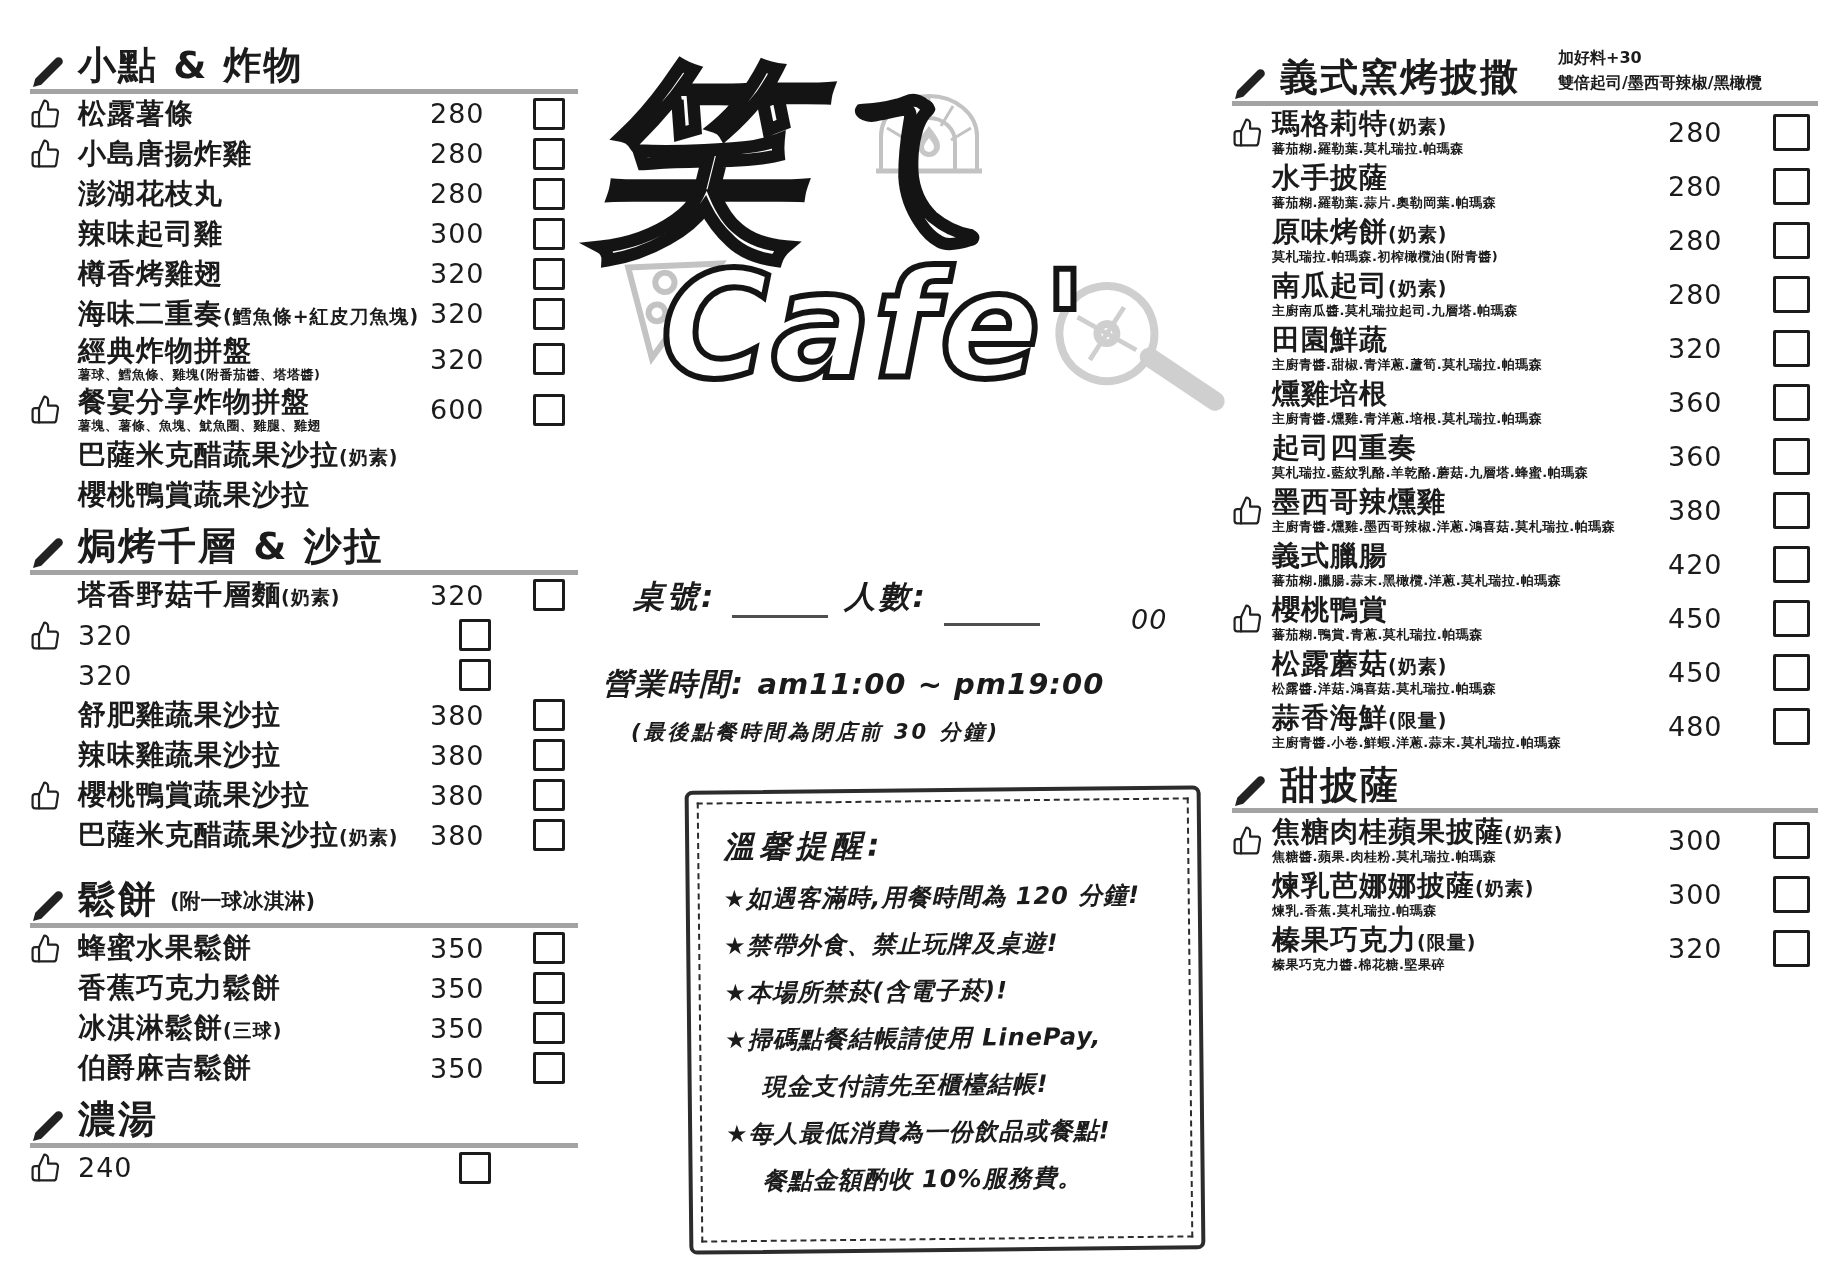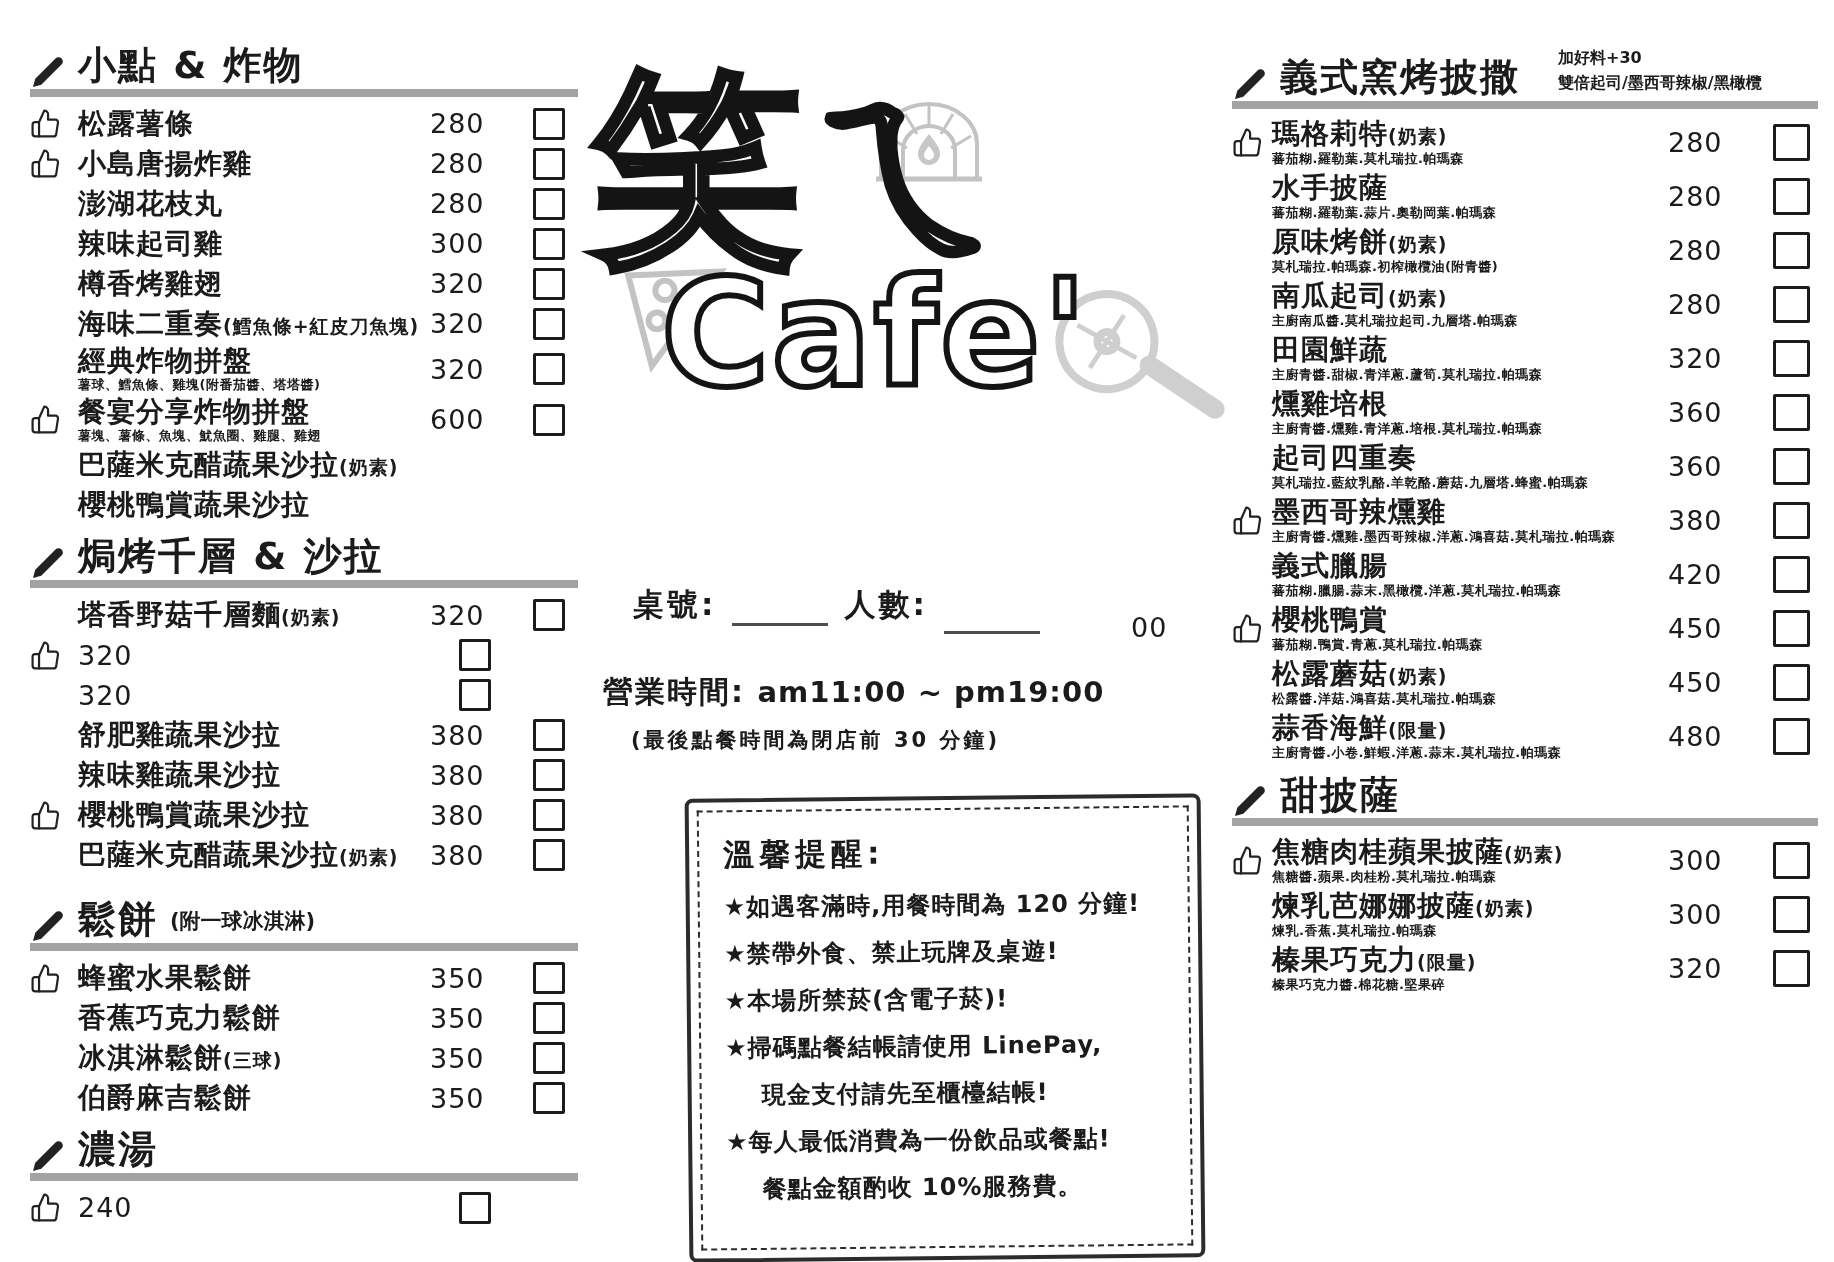--- a/index.html
+++ b/index.html
@@ -5,41 +5,41 @@
   html,body{margin:0;padding:0;}
   body{
     width:1834px;height:1262px;position:relative;overflow:hidden;
     background:#ffffff;color:#1b1b1b;
     font-family:"DejaVu Sans", sans-serif;
   }
   
   #left-col{position:absolute;left:30px;top:34px;width:548px;}
   #right-col{position:absolute;left:1232px;top:34px;width:586px;}
   .menu-section{margin-top:12px;}
-  .sec-head{display:flex;align-items:flex-end;gap:12px;border-bottom:8px solid #a3a3a3;padding-bottom:3px;}
+  .sec-head{display:flex;align-items:flex-end;gap:12px;border-bottom:5px solid #a3a3a3;padding-bottom:3px;}
   .sec-title{font-size:38px;font-weight:bold;letter-spacing:2px;line-height:1.05;white-space:nowrap;}
   .sec-suffix{font-size:21px;font-weight:bold;padding-bottom:5px;white-space:nowrap;margin-top:20px;}
   .sec-notes{margin-left:26px;font-size:16px;font-weight:bold;line-height:1.55;padding-bottom:2px;white-space:nowrap;}
   .pencil{width:36px;height:36px;flex:0 0 36px;transform:translateY(4px);}
   .pencil svg{width:100%;height:100%;}
-  .items{padding-top:7px;}
+  .items{}
   .item{display:grid;grid-template-columns:48px 1fr 90px 58px;align-items:center;min-height:38px;padding:1px 0;}
   .item.right{grid-template-columns:40px 1fr 96px 54px;min-height:52px;}
   .thumb{width:31px;height:31px;justify-self:start;}
   .thumb svg{width:100%;height:100%;}
   .item-main{min-width:0;}
   .item-name{font-size:28px;font-weight:bold;letter-spacing:1px;line-height:1.12;}
   .item-name .note{font-size:19px;font-weight:bold;}
   .item-sub{font-size:13px;font-weight:bold;letter-spacing:.5px;line-height:1.25;margin-top:1px;}
   .price{font-size:27px;justify-self:start;letter-spacing:1px;}
   .boxcell{justify-self:center;}
   .checkbox{display:block;width:26px;height:26px;border:3px solid #1b1b1b;border-radius:2px;background:#fff;}
   .item.right .checkbox{width:31px;height:31px;}
   
-  #middle{position:absolute;left:575px;top:16px;width:660px;height:950px;}
+  #middle{position:absolute;left:575px;top:8px;width:660px;height:950px;font-style:italic;}
   .logo-cn{position:absolute;left:18px;top:48px;font-size:208px;font-weight:bold;line-height:1;
     color:#ffffff;-webkit-text-stroke:6px #141414;letter-spacing:6px;z-index:2;}
   .logo-en{position:absolute;left:86px;top:244px;font-size:148px;font-weight:bold;line-height:1;
     color:#ffffff;-webkit-text-stroke:6px #141414;letter-spacing:2px;z-index:2;}
   .sketch{position:absolute;z-index:1;}
   #oven-icon{left:298px;top:82px;width:112px;height:84px;}
   #slice-icon{left:34px;top:232px;width:120px;height:130px;transform:rotate(8deg);}
   #cutter-icon{left:468px;top:250px;width:190px;height:200px;transform:rotate(-12deg);}
   .table-line{position:absolute;left:58px;top:568px;font-size:31px;font-weight:bold;letter-spacing:3px;display:flex;align-items:flex-end;gap:16px;white-space:nowrap;}
   .blank{display:inline-block;width:96px;height:34px;border-bottom:3px solid #4f4f4f;}

